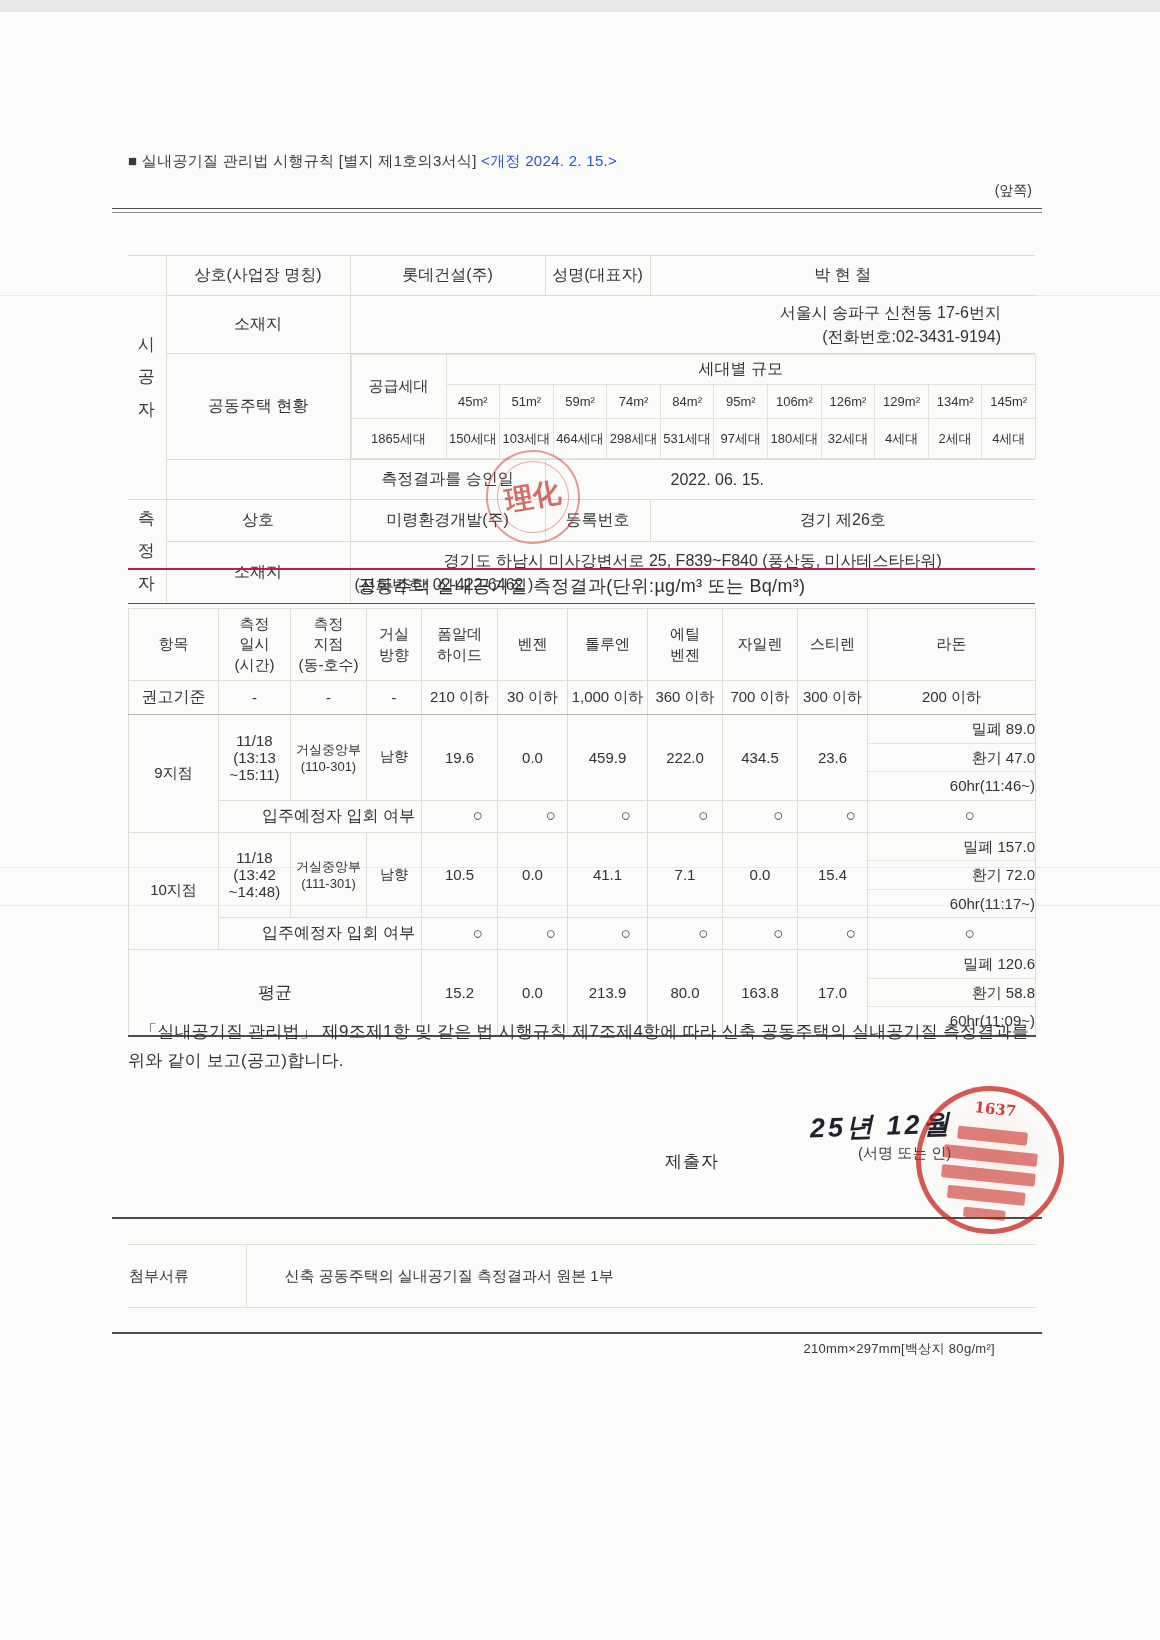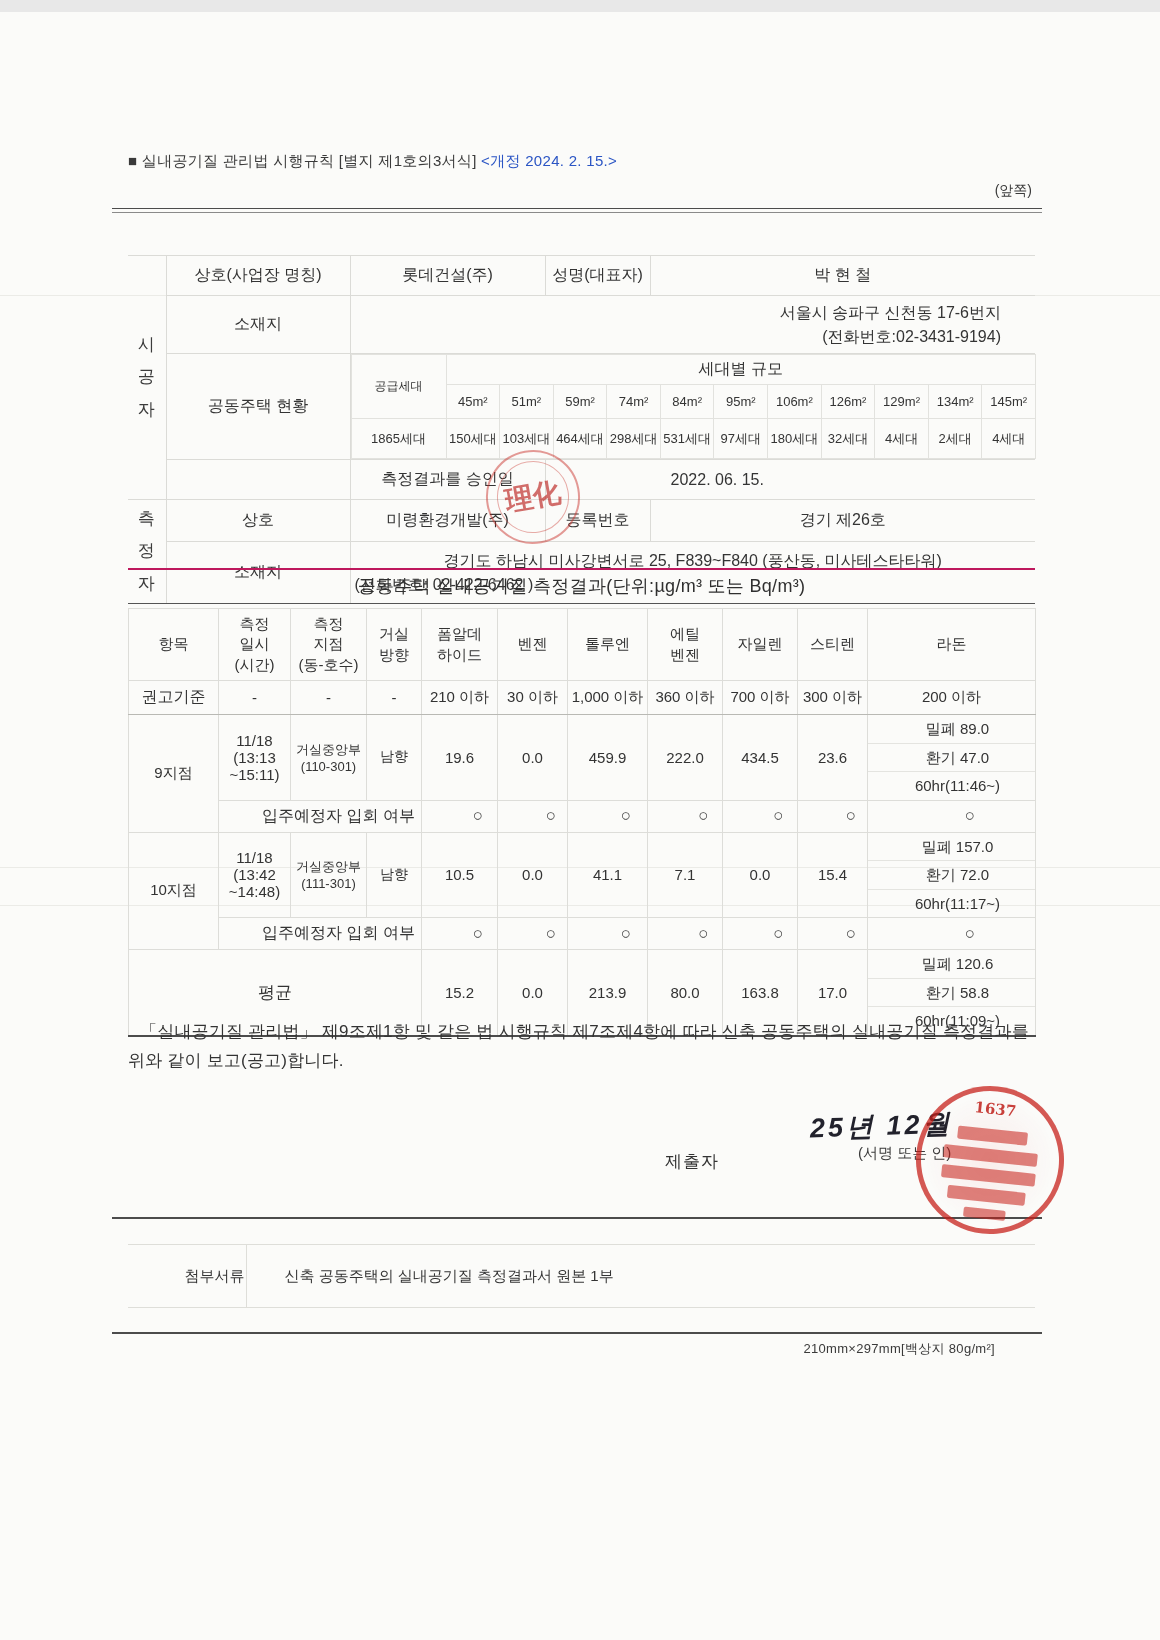--- a/index.html
+++ b/index.html
@@ -41,42 +41,42 @@
   .section-title{position:absolute;top:556px;left:128px;width:907px;text-align:center;
     font-size:18px;color:#2f2f2f;border-top:2px solid #be185d;border-bottom:1.5px solid #555;
     padding:4px 0 5px;box-sizing:border-box;letter-spacing:.3px;}
 
   .results-table{position:absolute;top:596px;left:128px;width:907px;border-collapse:collapse;table-layout:fixed;}
   .results-table th,.results-table td{border:1px solid #ddddd9;font-size:15px;font-weight:400;color:#333;
     text-align:center;vertical-align:middle;padding:1px 2px;}
   .results-table thead th{font-size:15px;line-height:1.35;}
   .results-table tr.std td{border-bottom:1.5px solid #b9b9b4;}
   .results-table .radon-cell{padding:0;}
-  .radon-line{display:block;text-align:center;padding:4px 0 4px 12px;border-bottom:1px solid #e4e4e0;line-height:1.3;}
+  .radon-line{display:block;text-align:right;padding:4px 0 4px 12px;border-bottom:1px solid #e4e4e0;line-height:1.3;}
   .radon-line:last-child{border-bottom:none;}
   .witness td{font-size:16px;padding-left:39px;}
   .witness .mark{font-size:17px;color:#444;}
   .avg-row td{border-bottom:2px solid #4c4c4c;}
   .results-table tr.std td:first-child, .point-name{font-size:16px;}
 
   
   .declaration{position:absolute;top:1006px;left:128px;width:907px;font-size:17px;line-height:1.7;
     color:#333;text-indent:12px;letter-spacing:.2px;}
 
   .handwritten{position:absolute;top:1096px;left:810px;font-size:27px;font-weight:700;color:#22222c;
     font-style:italic;letter-spacing:3px;transform:rotate(-2deg);}
   .sign-note{position:absolute;top:1132px;left:858px;font-size:15px;color:#3a3a3a;}
   .submitter{position:absolute;top:1138px;left:665px;font-size:17px;color:#333;letter-spacing:1px;}
   .recipient-line{position:absolute;top:1163px;left:245px;font-size:23px;font-weight:700;color:#222;letter-spacing:.5px;}
   .recipient-line .suffix{font-size:17px;font-weight:400;letter-spacing:0;}
 
   
   .attachment{position:absolute;top:1232px;left:128px;width:907px;height:64px;border-collapse:collapse;table-layout:fixed;}
   .attachment td{border:1px solid #deded9;font-size:15px;color:#343434;vertical-align:middle;}
-  .attachment .a-label{text-align:right;border-left:none;}
+  .attachment .a-label{text-align:left;border-left:none;}
   .attachment .a-value{text-align:left;padding-left:38px;border-right:none;}
 
   .paper-footer{position:absolute;top:1328px;right:165px;font-size:13px;color:#3a3a3a;letter-spacing:.3px;}
 
   
   .stamp{position:absolute;border-radius:50%;box-sizing:border-box;
     font-family:"DejaVu Serif","Liberation Serif",serif;}
   .stamp-company{top:438px;left:486px;width:94px;height:94px;border:2px solid rgba(198,42,34,.55);
     transform:rotate(-10deg);opacity:.85;}
   .stamp-company .inner{position:absolute;top:9px;left:9px;right:9px;bottom:9px;border:1px solid rgba(198,42,34,.45);
@@ -137,21 +137,21 @@
     <tr style="height:106px">
       <td>공동주택 현황</td>
       <td colspan="3" class="noborder-r" style="padding:0">
         <table class="sub-table">
           <colgroup>
             <col style="width:95px">
             <col span="11" style="width:53.6px">
           </colgroup>
           <tbody>
                 <tr style="height:30px">
-            <td rowspan="2" style="font-size:12px">공급세대</td>
+            <td rowspan="2" style="font-size:15px">공급세대</td>
             <td colspan="11" style="font-size:16px">세대별 규모</td>
           </tr>
           <tr style="height:34px">
             <td>45m²</td>
             <td>51m²</td>
             <td>59m²</td>
             <td>74m²</td>
             <td>84m²</td>
             <td>95m²</td>
             <td>106m²</td>

